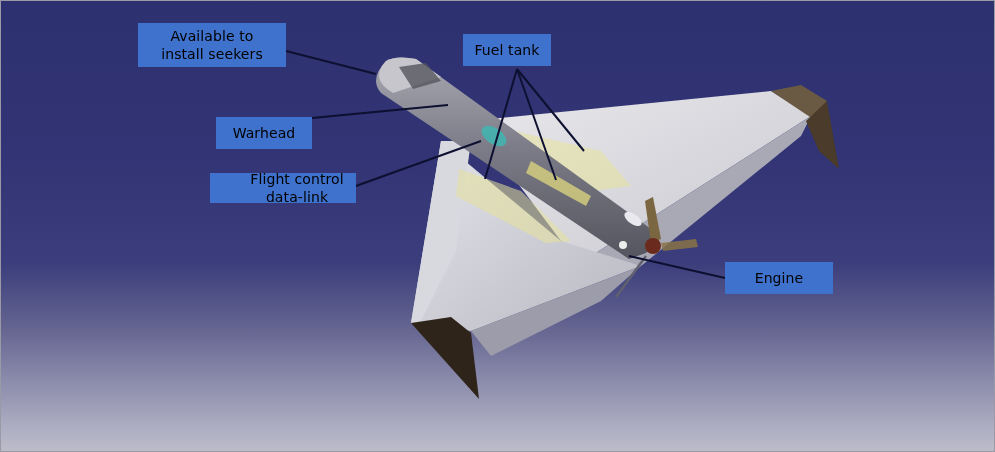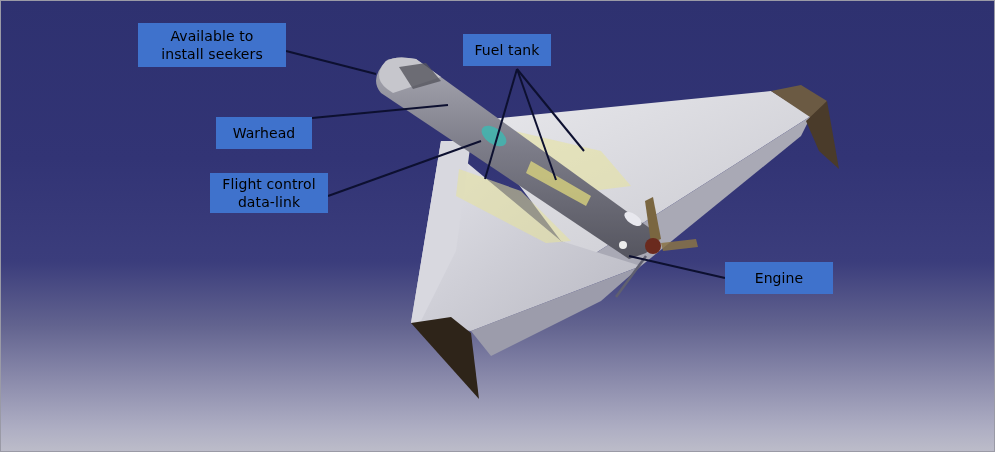--- a/index.html
+++ b/index.html
@@ -106,21 +106,21 @@
   </div>
 
   <div class="label" style="left:462px; top:33px; width:88px; height:32px;">
     <span>Fuel tank</span>
   </div>
 
   <div class="label" style="left:215px; top:100px; width:96px; height:32px;margin-top:16px;">
     <span>Warhead</span>
   </div>
 
-  <div class="label" style="left:209px; top:172px; width:118px; height:40px;">
+  <div class="label" style="left:209px; top:172px; width:118px; height:30px;padding-left:28px;">
     <span>Flight control</span>
     <span>data-link</span>
   </div>
 
   <div class="label" style="left:724px; top:261px; width:108px; height:32px;">
     <span>Engine</span>
   </div>
 
 </div>
 

